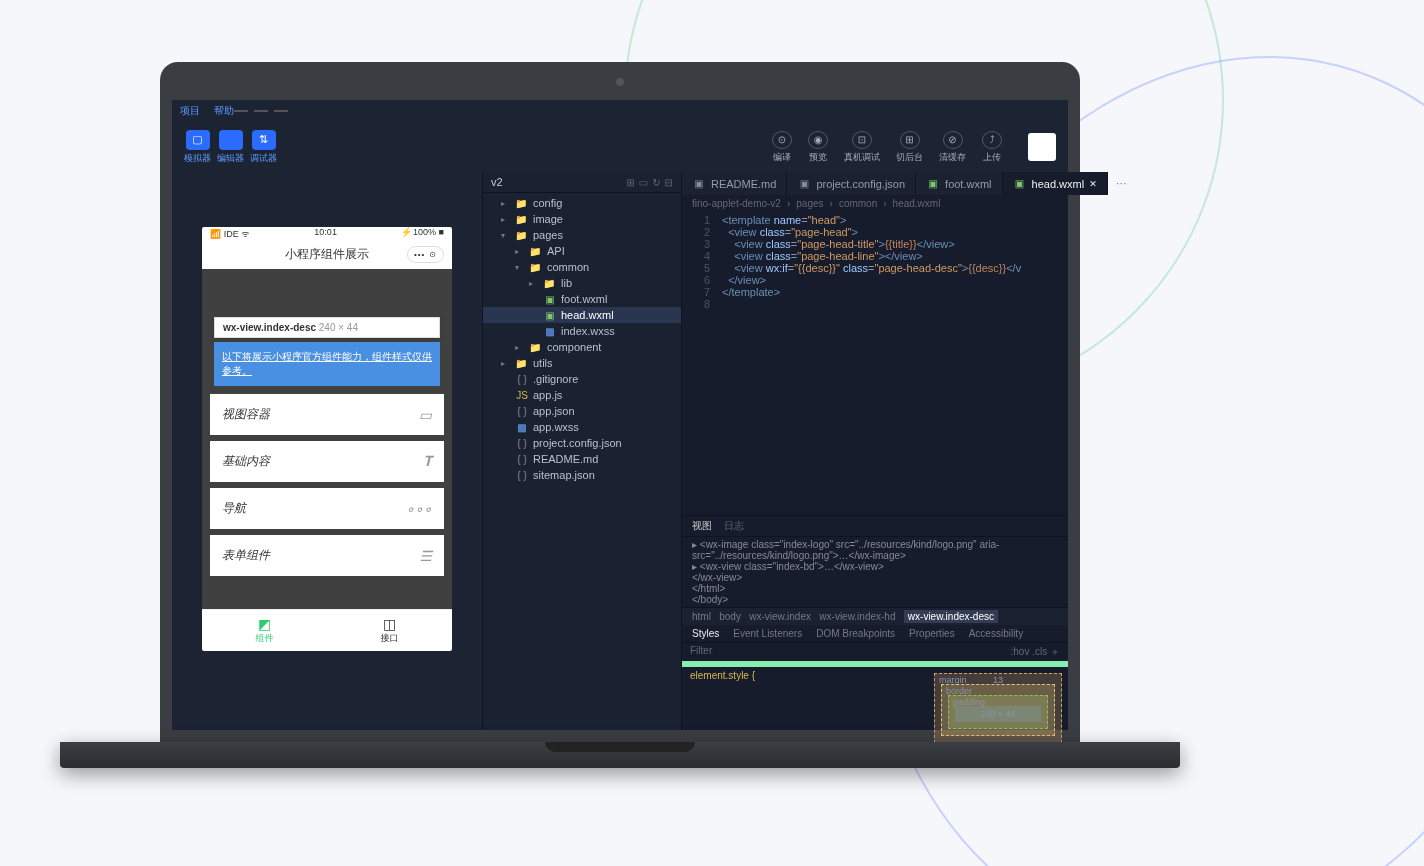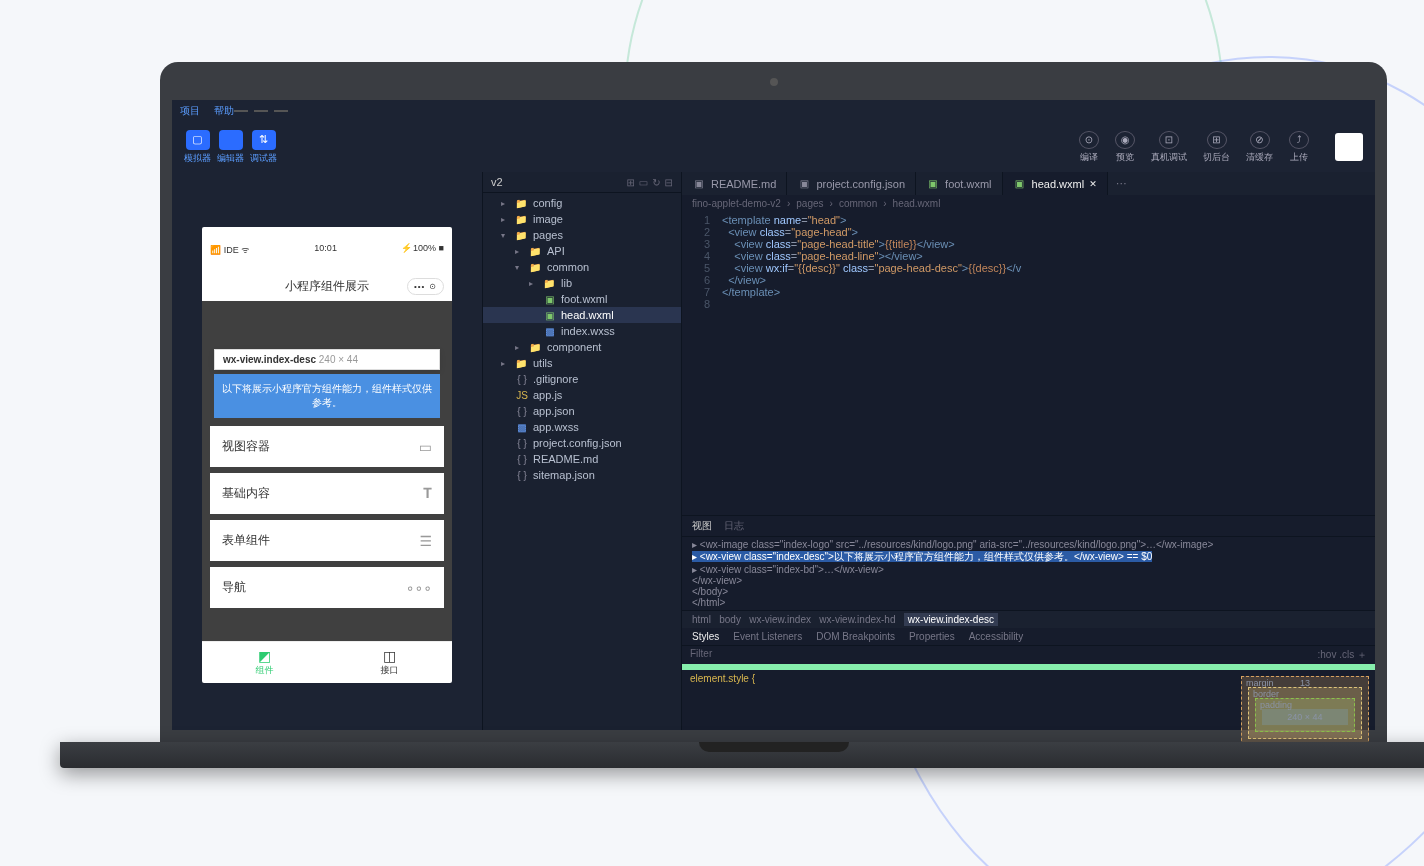--- a/index.html
+++ b/index.html
@@ -4,21 +4,21 @@
 <style>
 * { margin: 0; padding: 0; box-sizing: border-box; font-family: -apple-system, "Segoe UI", sans-serif; }
 body { background: #f5f7fa; width: 1424px; height: 866px; position: relative; overflow: hidden; }
 
 
 .bg-curve { position: absolute; border-radius: 50%; border: 2px solid; pointer-events: none; }
 .curve1 { width: 600px; height: 600px; border-color: #7dd3a7; opacity: 0.4; top: -200px; right: 200px; }
 .curve2 { width: 700px; height: 900px; border-color: #5b7fff; opacity: 0.3; top: 50px; right: -150px; transform: rotate(15deg); }
 
 
-.laptop { position: absolute; left: 160px; top: 62px; width: 1227px; }
+.laptop { position: absolute; left: 160px; top: 62px; width: 920px; }
 .laptop-screen { background: #3a3d42; border-radius: 18px 18px 0 0; padding: 38px 12px 12px 12px; position: relative; }
 .camera { position: absolute; top: 16px; left: 50%; transform: translateX(-50%); width: 8px; height: 8px; background: #555; border-radius: 50%; }
 .laptop-base { height: 26px; background: linear-gradient(#3b3e43, #2a2c30); border-radius: 0 0 4px 4px; margin: 0 -100px; box-shadow: 0 6px 20px rgba(0,0,0,.4); position: relative; }
 .laptop-notch { position: absolute; top: 0; left: 50%; transform: translateX(-50%); width: 150px; height: 10px; background: #222; border-radius: 0 0 10px 10px; }
 
 
 .ide { background: #1c2333; height: 630px; font-size: 11px; color: #8a93a6; display: flex; flex-direction: column; }
 .titlebar { height: 22px; display: flex; align-items: center; padding: 0 8px; font-size: 10px; }
 .titlebar .menus { display: flex; gap: 14px; }
 .titlebar .menus span { color: #5b9dff; }
@@ -34,30 +34,30 @@
 .tool-btn { display: flex; flex-direction: column; align-items: center; gap: 2px; font-size: 9px; color: #aab; }
 .tool-btn .ico { width: 20px; height: 18px; border: 1px solid #556; border-radius: 50%; display: flex; align-items: center; justify-content: center; font-size: 10px; }
 .avatar { width: 28px; height: 28px; background: #fff; border-radius: 3px; margin-left: 10px; }
 
 .workspace { flex: 1; display: flex; min-height: 0; }
 
 
 .sim-panel { width: 310px; background: #1c2333; display: flex; flex-direction: column; }
 .sim-header { font-size: 10px; color: #8a93a6; padding: 4px 8px; }
 .phone { margin: 55px auto 0; width: 250px; background: #fff; border-radius: 2px; color: #333; font-size: 11px; }
-.phone-status { display: flex; justify-content: space-between; padding: 16px 8px; font-size: 9px; }
+.phone-status { display: flex; justify-content: space-between; padding: 0 8px; font-size: 9px; }
 .phone-nav { display: flex; align-items: center; justify-content: center; padding: 6px; position: relative; font-size: 12px; }
 .nav-dots { position: absolute; right: 8px; display: flex; gap: 4px; border: 1px solid #ddd; border-radius: 12px; padding: 3px 6px; font-size: 8px; }
 .nav-dots span { letter-spacing: 1px; }
 .phone-body { background: #404040; padding: 8px; min-height: 340px; }
 .tooltip { background: #fff; border: 1px solid #ddd; padding: 4px 8px; font-size: 10px; margin: 40px 4px 4px; box-shadow: 0 2px 6px rgba(0,0,0,.1); }
 .tooltip .sel { font-weight: 600; }
 .tooltip .dim { color: #999; }
-.highlighted { background: #4a90e2; color: #fff; font-size: 10px; padding: 8px; text-align: center; margin: 0 4px 8px; }
-.list-card { background: #fff; margin: 6px 0; padding: 12px; display: flex; justify-content: space-between; align-items: center; font-size: 12px; }
+.highlighted { background: #4a90e2; color: #fff; font-size: 10px; padding: 8px; margin: 0 4px 8px; text-decoration: underline; }
+.list-card { background: #fff; margin: 6px 0; padding: 12px; display: flex; justify-content: space-between; align-items: center; font-size: 12px; font-style: italic; }
 .list-card .ic { color: #999; font-size: 14px; }
 .phone-tabs { display: flex; border-top: 1px solid #eee; }
 .phone-tab { flex: 1; text-align: center; padding: 6px; font-size: 9px; }
 .phone-tab.active { color: #2ecc71; }
 .phone-tab .ic { font-size: 14px; display: block; }
 
 
 .tree-panel { width: 200px; background: #1a2130; border-left: 1px solid #0d1420; border-right: 1px solid #0d1420; }
 .tree-header { display: flex; align-items: center; padding: 4px 8px; font-size: 11px; color: #ccc; border-bottom: 1px solid #0d1420; }
 .tree-header .spacer { flex: 1; }
@@ -206,26 +206,26 @@
               <div id="cards">
                   <div class="list-card">
                     <span>视图容器</span>
                     <span class="ic">▭</span>
                   </div>
                   <div class="list-card">
                     <span>基础内容</span>
                     <span class="ic">𝐓</span>
                   </div>
                   <div class="list-card">
+                    <span>导航</span>
+                    <span class="ic">∘∘∘</span>
+                  </div>
+                  <div class="list-card">
                     <span>表单组件</span>
                     <span class="ic">☰</span>
-                  </div>
-                  <div class="list-card">
-                    <span>导航</span>
-                    <span class="ic">∘∘∘</span>
                   </div>
                 </div>
             </div>
             <div class="phone-tabs" id="phone-tabs">
                 <div class="phone-tab active"><span class="ic">◩</span>组件</div>
                 <div class="phone-tab"><span class="ic">◫</span>接口</div>
               </div>
           </div>
         </div>
 
@@ -397,25 +397,24 @@
               </div>
             </div>
 
           <div class="devtools">
             <div class="dev-tabs" id="dev-tabs">
                 <span class="on">视图</span>
                 <span class="">日志</span>
               </div>
             <div class="dom-view" id="dom-view">
                 <div>▸ &lt;wx-image class="index-logo" src="../resources/kind/logo.png" aria-src="../resources/kind/logo.png"&gt;…&lt;/wx-image&gt;</div>
-                <div><span class="hl">▸ &lt;wx-view class="index-desc"&gt;以下将展示小程序官方组件能力，组件样式仅供参考。&lt;/wx-view&gt; == $0</span></div>
                 <div>▸ &lt;wx-view class="index-bd"&gt;…&lt;/wx-view&gt;</div>
                 <div>&lt;/wx-view&gt;</div>
+                <div>&lt;/html&gt;</div>
                 <div>&lt;/body&gt;</div>
-                <div>&lt;/html&gt;</div>
               </div>
             <div class="dom-crumb" id="dom-crumb"><span class="">html</span> &nbsp; <span class="">body</span> &nbsp; <span class="">wx-view.index</span> &nbsp; <span class="">wx-view.index-hd</span> &nbsp; <span class="on">wx-view.index-desc</span></div>
             <div class="style-tabs" id="style-tabs">
                 <span class="on">Styles</span>
                 <span class="">Event Listeners</span>
                 <span class="">DOM Breakpoints</span>
                 <span class="">Properties</span>
                 <span class="">Accessibility</span>
               </div>
             <div class="filter-row">

